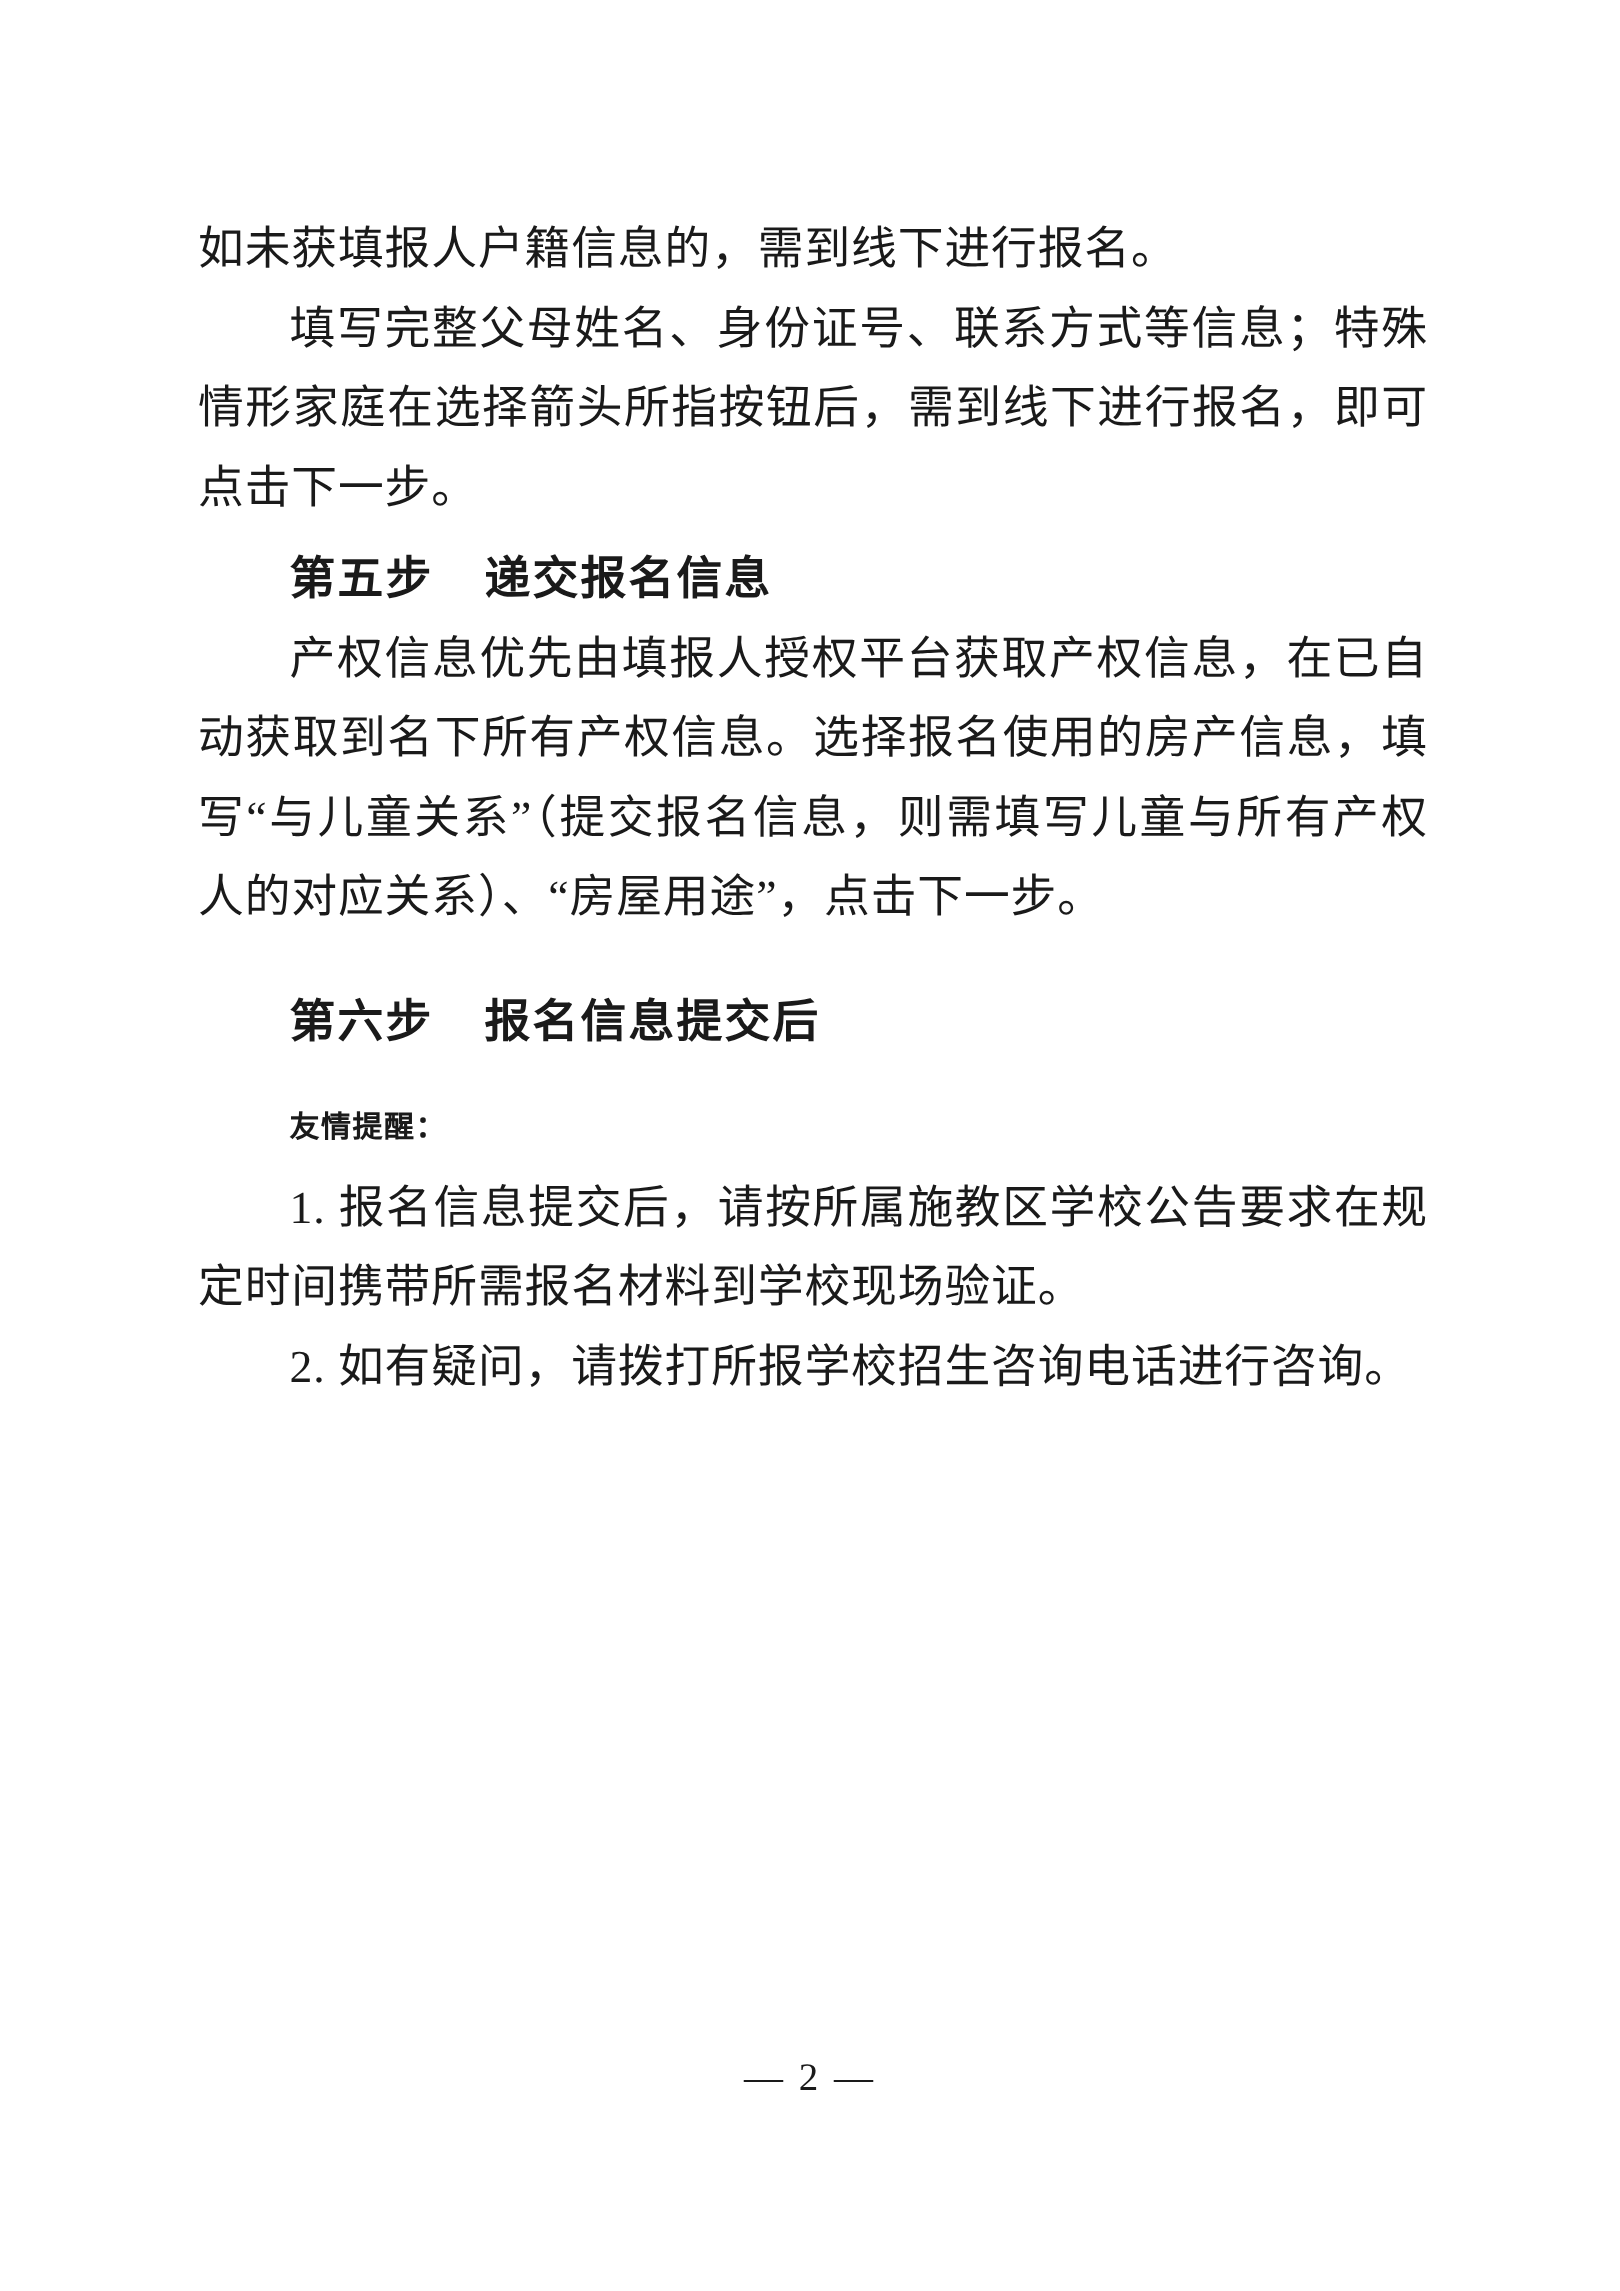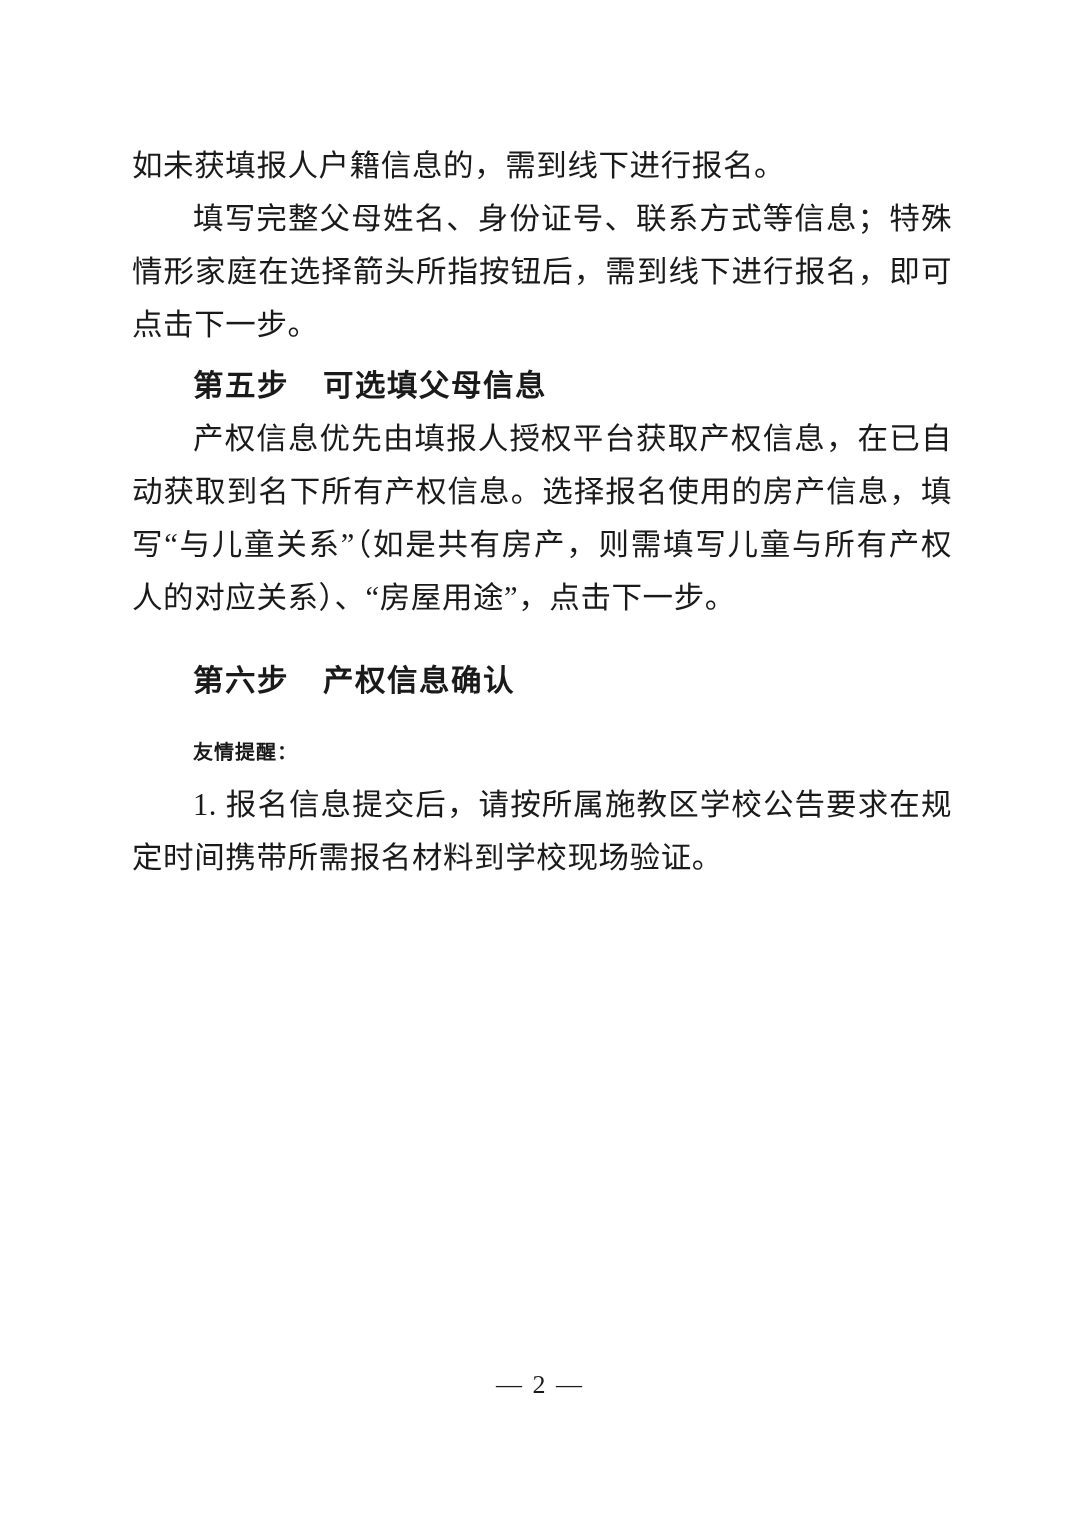--- a/index.html
+++ b/index.html
@@ -84,34 +84,35 @@
 <div class="page">
   <div class="content">
 
     <p class="para">如未获填报人户籍信息的，需到线下进行报名。</p>
 
     <p class="para indent">填写完整父母姓名、身份证号、联系方式等信息；特殊情形家庭在选择箭头所指按钮后，需到线下进行报名，即可点击下一步。</p>
 
     <div class="spacer-sm"></div>
 
     <p class="heading">
-      <span>第五步</span><span class="gap"></span><span>可选填父母信息</span>
+      <span>第五步</span><span class="gap"></span><span>递交报名信息</span>
     </p>
 
-    <p class="para indent">产权信息优先由填报人授权平台获取产权信息，在已自动获取到名下所有产权信息。选择报名使用的房产信息，填写“与儿童关系”（如是共有房产，则需填写儿童与所有产权人的对应关系）、“房屋用途”，点击下一步。</p>
+    <p class="para indent">产权信息优先由填报人授权平台获取产权信息，在已自动获取到名下所有产权信息。选择报名使用的房产信息，填写“与儿童关系”（提交报名信息，则需填写儿童与所有产权人的对应关系）、“房屋用途”，点击下一步。</p>
 
     <div class="spacer-lg"></div>
 
     <p class="heading">
-      <span>第六步</span><span class="gap"></span><span>产权信息确认</span>
+      <span>第六步</span><span class="gap"></span><span>报名信息提交后</span>
     </p>
 
     <div class="spacer-md"></div>
 
 
     <p class="sub-bold">友情提醒：</p>
 
     <p class="numbered">1. 报名信息提交后，请按所属施教区学校公告要求在规定时间携带所需报名材料到学校现场验证。</p>
+    <p class="numbered">2. 如有疑问，请拨打所报学校招生咨询电话进行咨询。</p>
 
   </div>
 
   <div class="page-number">— 2 —</div>
 </div>
 
 </body></html>

